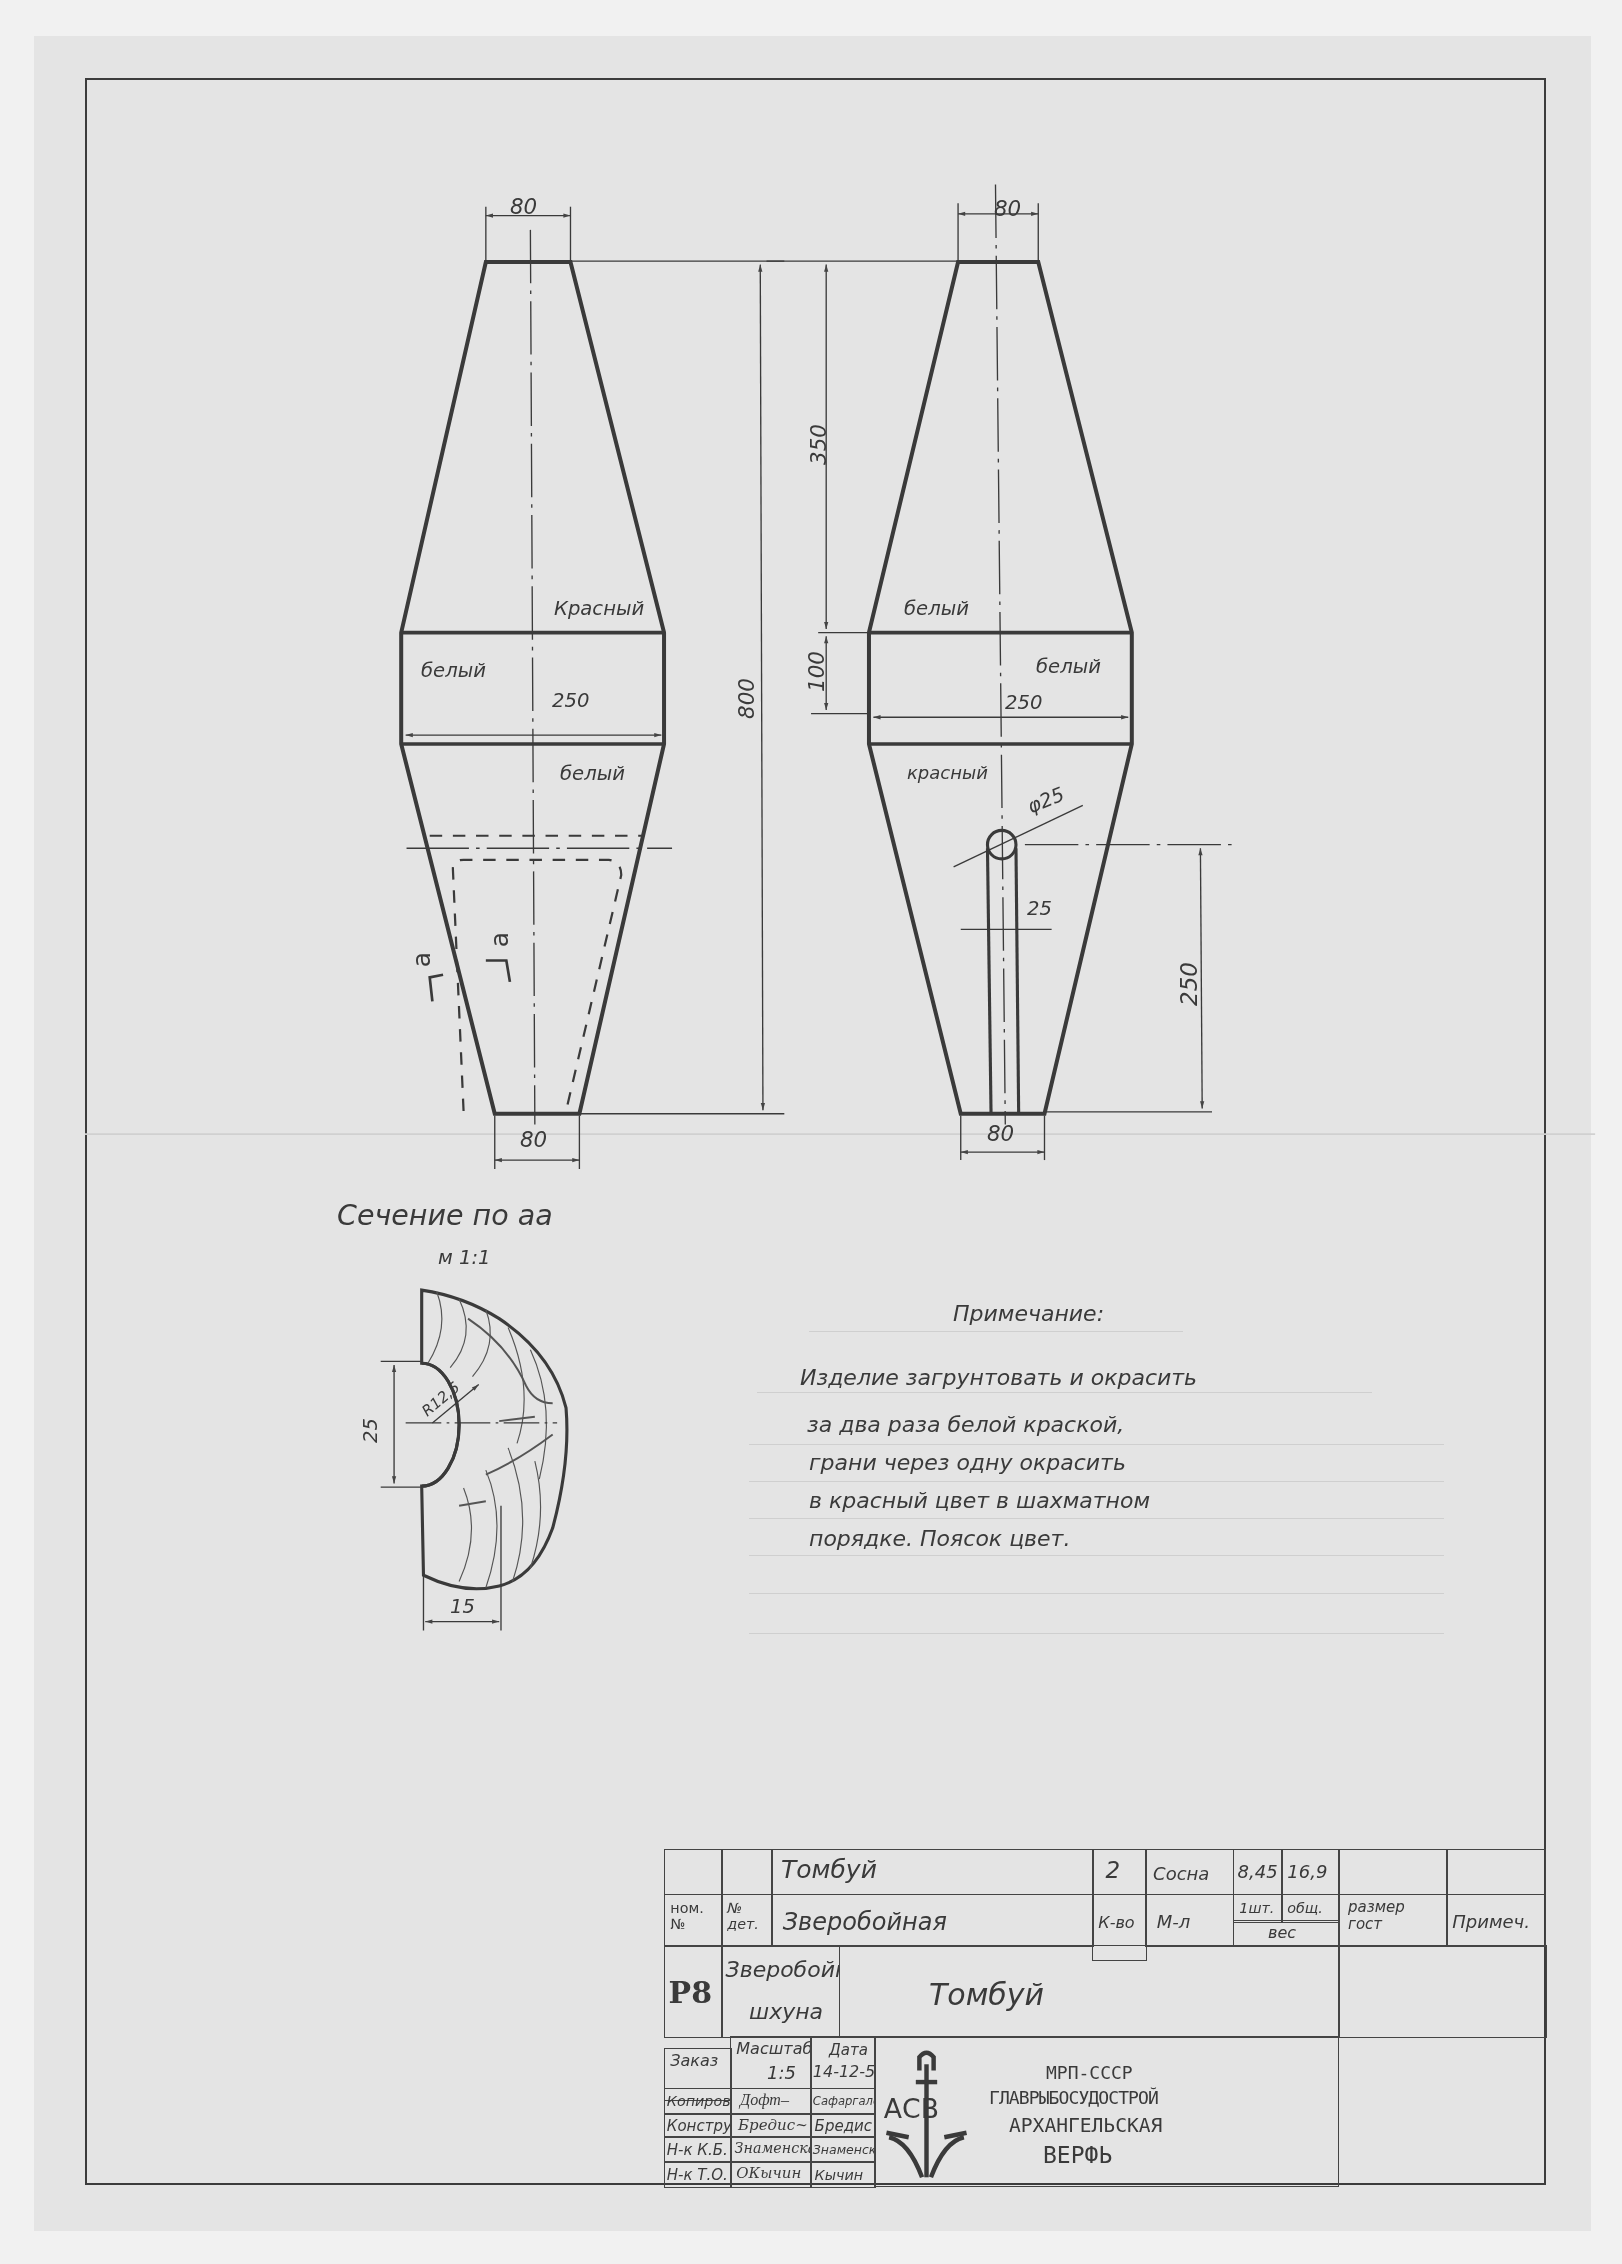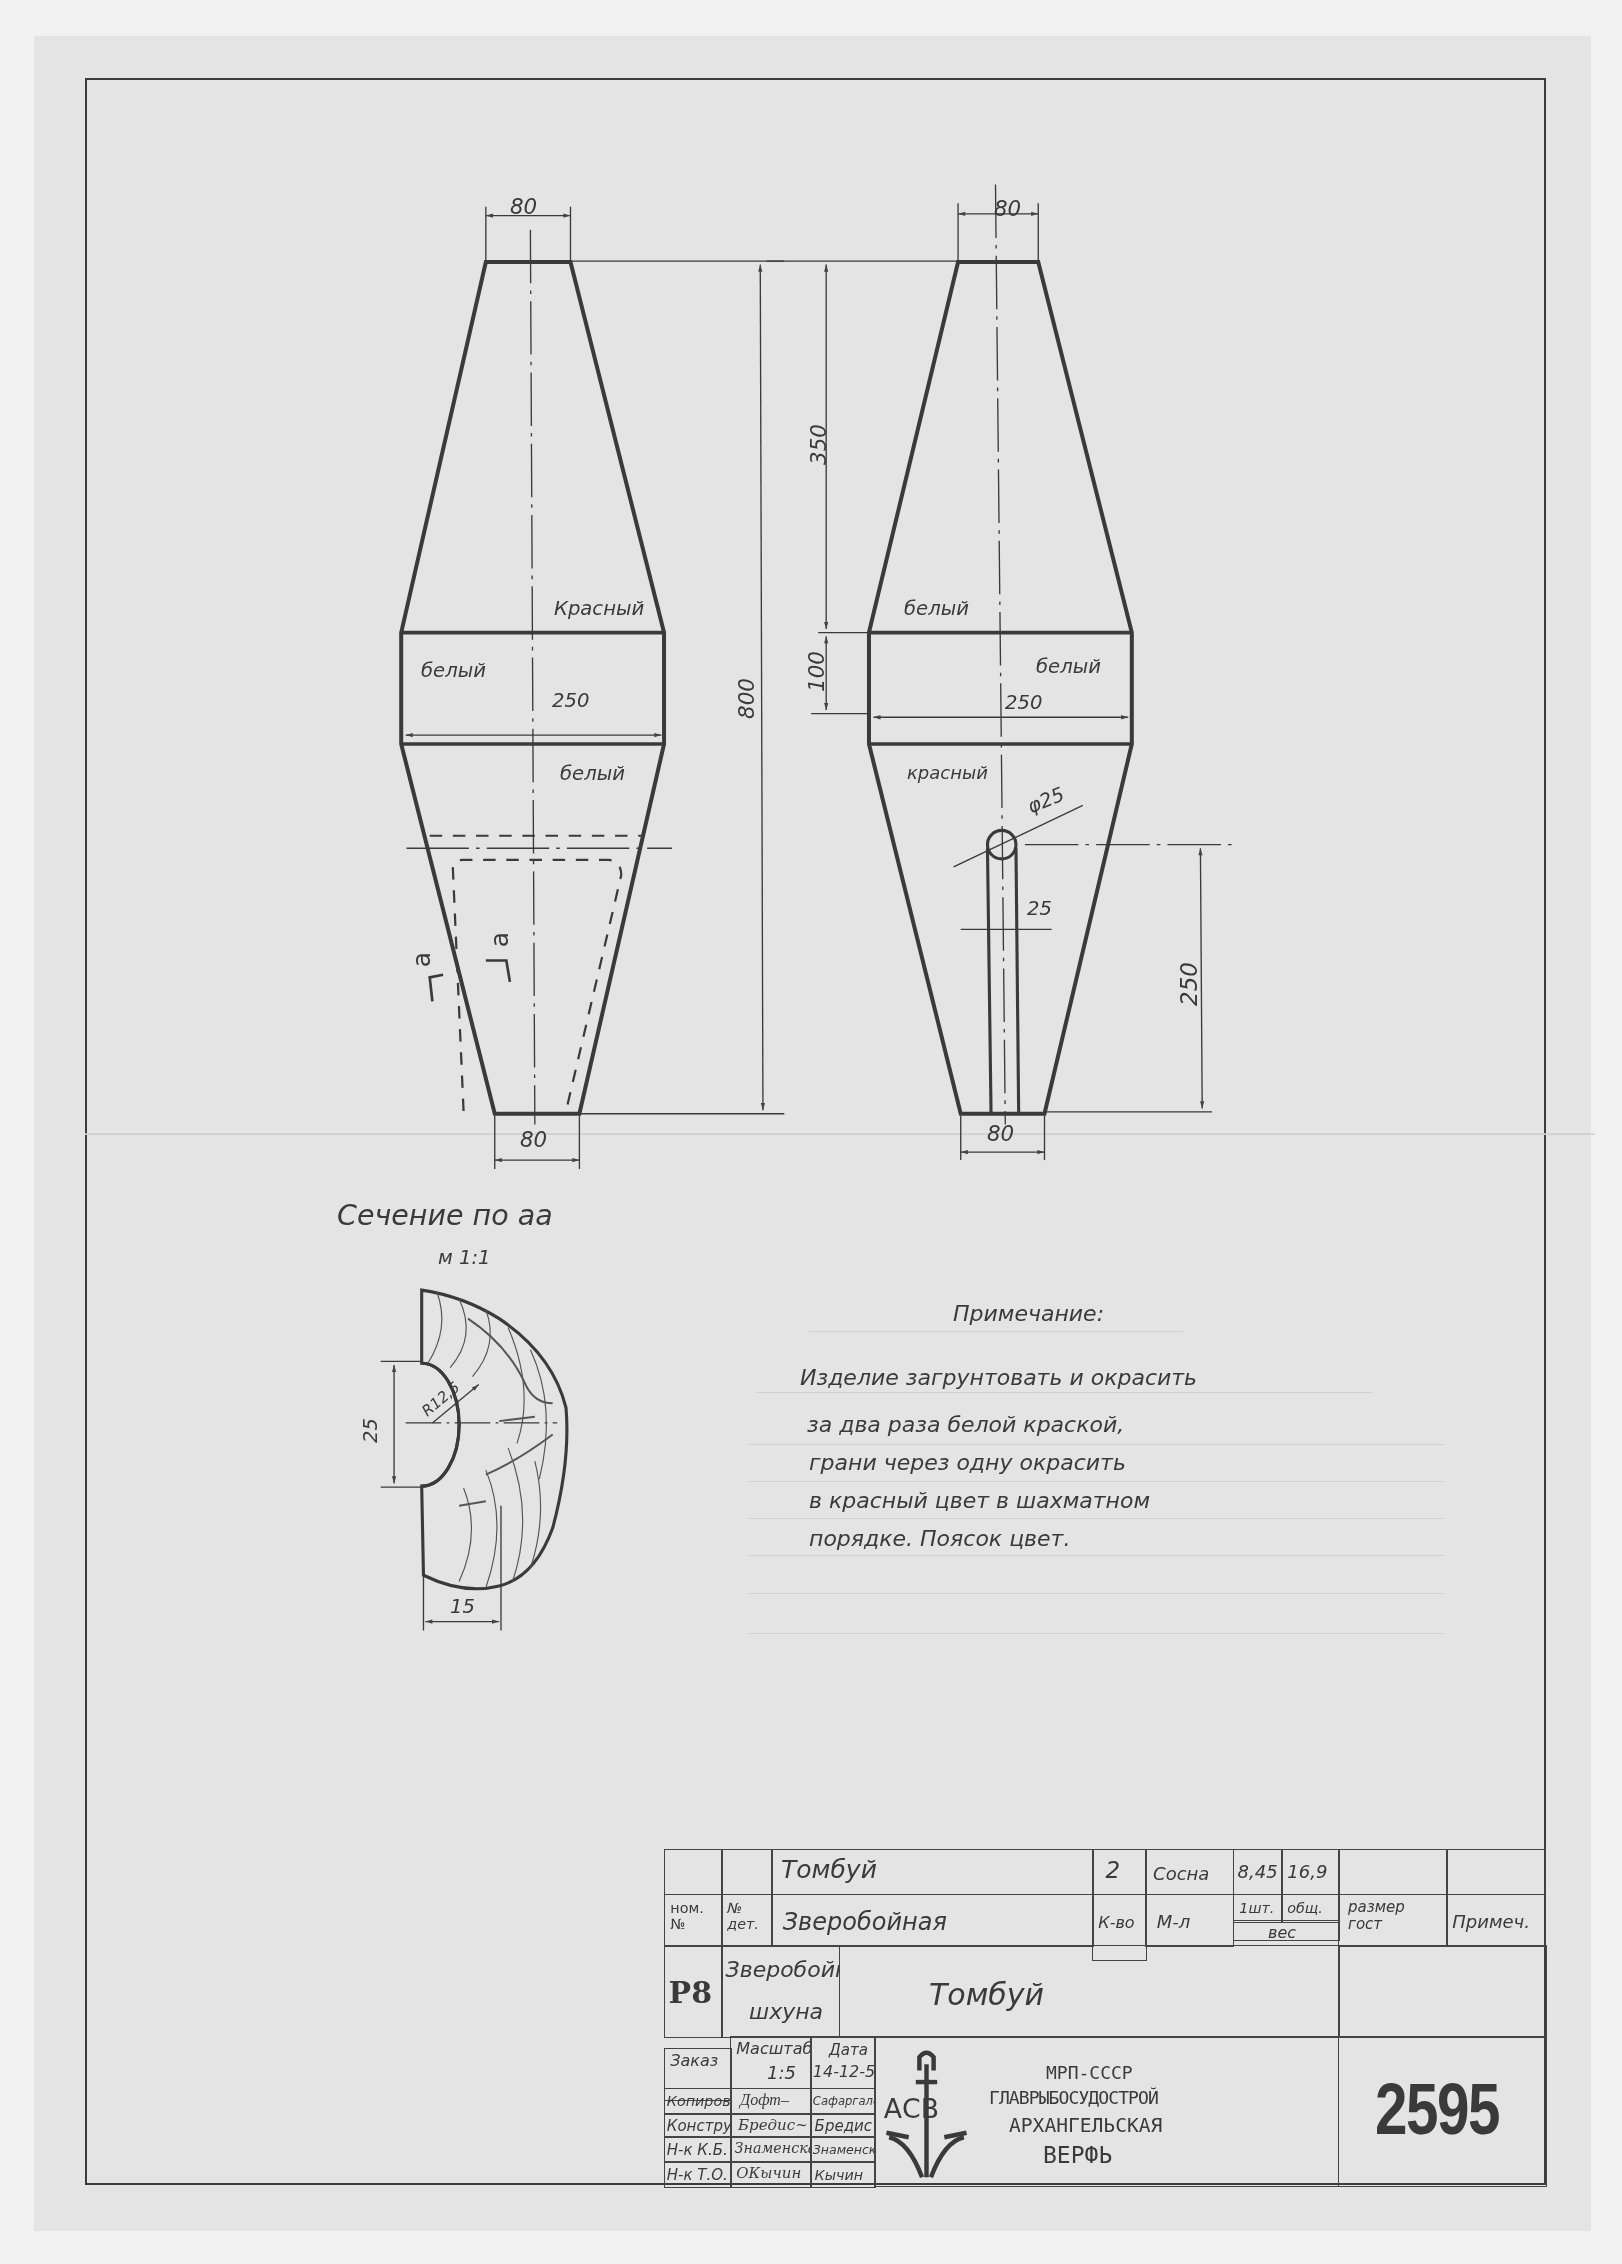--- a/index.html
+++ b/index.html
@@ -210,21 +210,21 @@
   </div>
   <div class="cell" style="left:481px;top:45px;width:89px;height:53px;">
     <span class="ct" style="left:10.7px;top:16px;font-size:18px;">М-л</span>
   </div>
   <div class="cell" style="left:569px;top:45px;width:50px;height:28.5px;">
     <span class="ct" style="left:5.3px;top:4.5px;font-size:14.3px;">1шт.</span>
   </div>
   <div class="cell" style="left:617px;top:45px;width:59px;height:28.5px;">
     <span class="ct" style="left:5.3px;top:4.5px;font-size:14.3px;">общ.</span>
   </div>
-  <div class="cell" style="left:569px;top:71px;width:107px;height:21px;">
+  <div class="cell" style="left:569px;top:71px;width:107px;height:27px;">
     <span class="ct" style="left:34px;top:1.8px;font-size:16px;">вес</span>
   </div>
   <div class="cell" style="left:674px;top:45px;width:110px;height:53px;">
     <span class="ct" style="left:9px;top:3.6px;font-size:15px;white-space:normal;width:71px;line-height:17px;text-align:left;">размер гост</span>
   </div>
   <div class="cell" style="left:782px;top:45px;width:100px;height:53px;">
     <span class="ct" style="left:5.3px;top:16px;font-size:18px;">Примеч.</span>
   </div>
 
   <div class="cell" style="left:0;top:96px;width:59px;height:93px;">
@@ -305,17 +305,14 @@
         <path d="M 95,95 L 70,100"></path>
       </g>
       <text x="2" y="78" font-size="30" fill="#3a3a3a" font-family="DejaVu Sans, sans-serif">АСВ</text>
     </svg>
     <span class="ct up" style="left:171px;top:25px;font-size:18px;">МРП-СССР</span>
     <span class="ct up" style="left:114px;top:50px;font-size:18px;letter-spacing:-0.9px;">ГЛАВРЫБОСУДОСТРОЙ</span>
     <span class="ct up" style="left:134px;top:77px;font-size:19.6px;">АРХАНГЕЛЬСКАЯ</span>
     <span class="ct up" style="left:168px;top:105px;font-size:23px;">ВЕРФЬ</span>
   </div>
 
-  <div class="cell" style="left:674px;top:187px;width:209px;height:151px;">
-    <span class="ct" style="left:36px;top:30px;font-size:73px;font-style:normal;font-weight:bold;font-family:'Liberation Sans',sans-serif;letter-spacing:-1.8px;transform:scaleX(0.8);transform-origin:left top;">2595</span>
-  </div>
 </div>
 
 
 </body></html>

